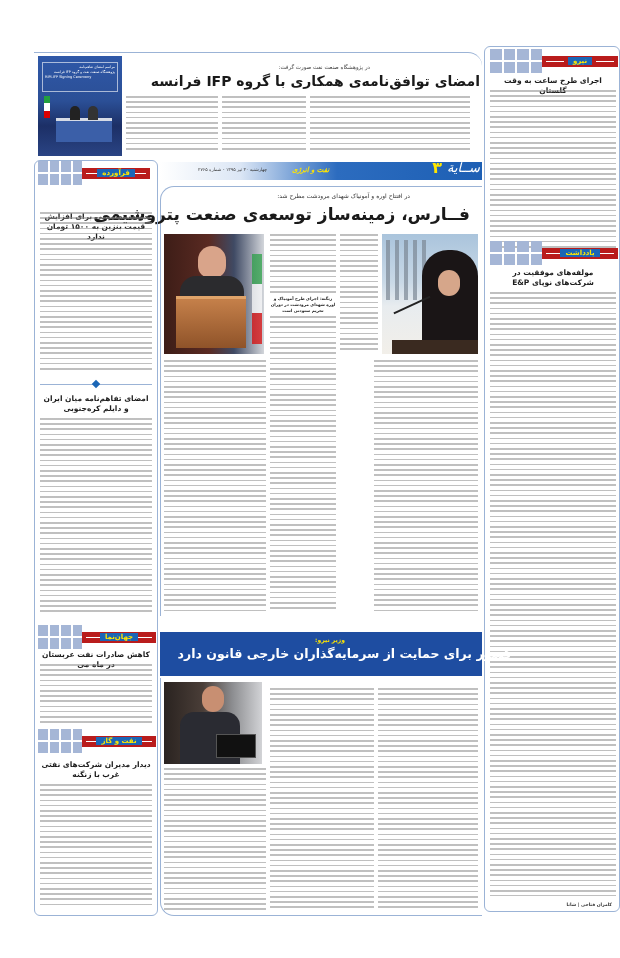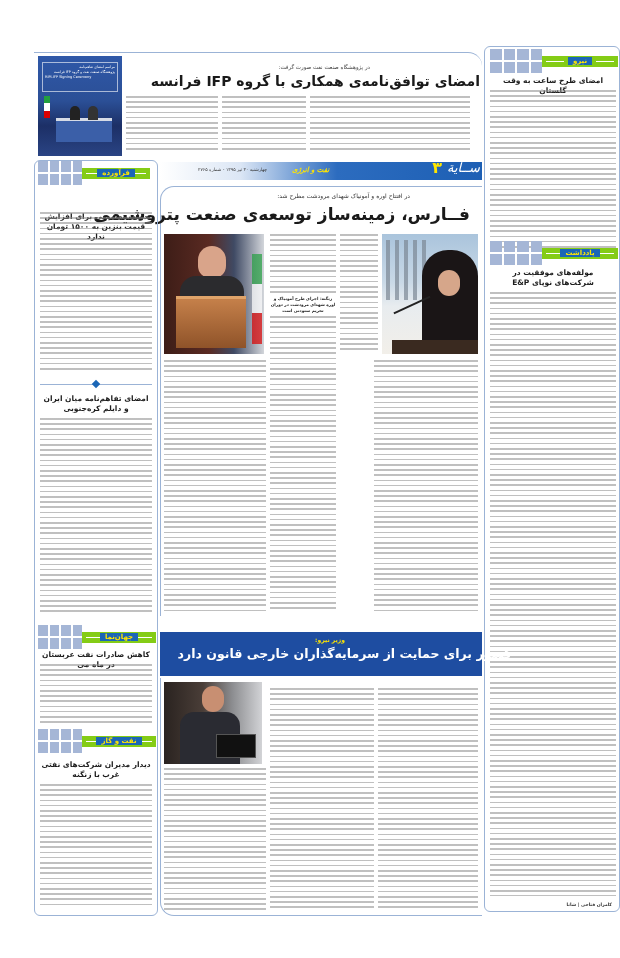--- a/index.html
+++ b/index.html
@@ -8,21 +8,21 @@
 
   .abs { position: absolute; }
   .txt {
     font-size: 3.6px; line-height: 5.6px; color: #5a5a5a; text-align: justify;
     overflow: hidden; direction: rtl;
   }
   .txtlines { background-image: repeating-linear-gradient(to bottom, #8c8c8c 0px, #8c8c8c 1.6px, transparent 1.6px, transparent 5.2px); opacity: .55; }
 
   
   .sec-head { height: 26px; display: flex; align-items: center; direction: rtl; }
-  .sec-head .bar { flex: 1; height: 11px; background: #84cc16; position: relative; display: flex; align-items: center; justify-content: center; }
+  .sec-head .bar { flex: 1; height: 11px; background: #b91c1c; position: relative; display: flex; align-items: center; justify-content: center; }
   .sec-head .bar::before, .sec-head .bar::after { content: ""; position: absolute; top: 5px; height: 1.5px; width: 18px; background: #fff; }
   .sec-head .bar::before { right: 4px; }
   .sec-head .bar::after { left: 4px; }
   .sec-head .bar span { color: #ffe600; font-size: 7px; font-weight: bold; padding: 0 5px; background: #1b66b6; position: relative; z-index: 1; }
   .sec-head .grid { width: 52px; height: 24px; display: grid; grid-template-columns: repeat(4, 1fr); grid-template-rows: repeat(2, 1fr); gap: 2px; margin-left: 2px; }
   .sec-head .grid i { background: #a5b6d6; display: block; }
 
   .col-frame { border: 1px solid #9bb3d6; border-radius: 6px; }
 
   h3.news-title { font-size: 7.5px; font-weight: bold; color: #1d1d1d; text-align: center; line-height: 10px; direction: rtl; }
@@ -64,21 +64,21 @@
       <i></i>
       <i></i>
       <i></i>
       <i></i>
       <i></i>
       <i></i>
       <i></i>
       <i></i>
     </div>
 </div>
-<h3 class="abs news-title" style="left:490px; top:76px; width:126px;">امضای طرح ساعت به وقت گلستان</h3>
+<h3 class="abs news-title" style="left:490px; top:76px; width:126px;">اجرای طرح ساعت به وقت گلستان</h3>
 <div class="abs txt txtlines" style="left:490px; top:90px; width:126px; height:160px;"></div>
 
 <div class="abs sec-head" style="left:488px; top:240px; width:130px;">
   <div class="bar">
       <span>یادداشت</span>
     </div>
   <div class="grid">
       <i></i>
       <i></i>
       <i></i>

